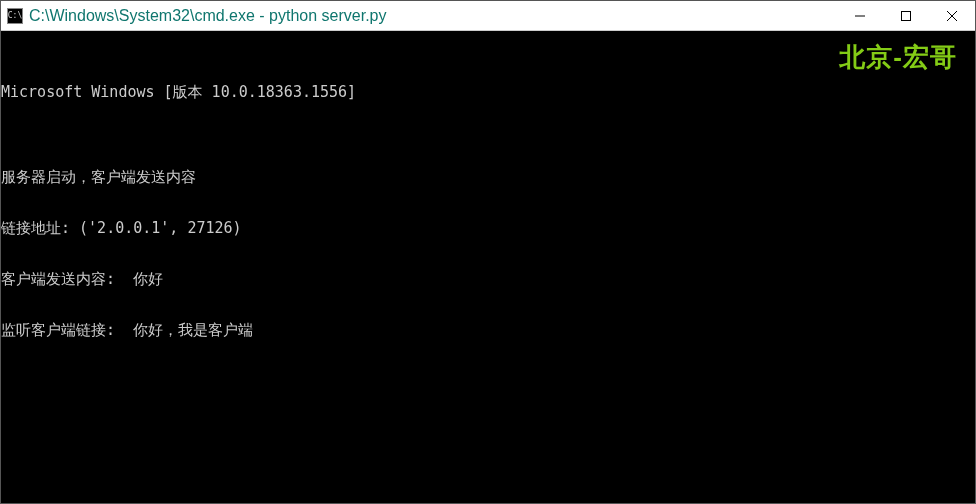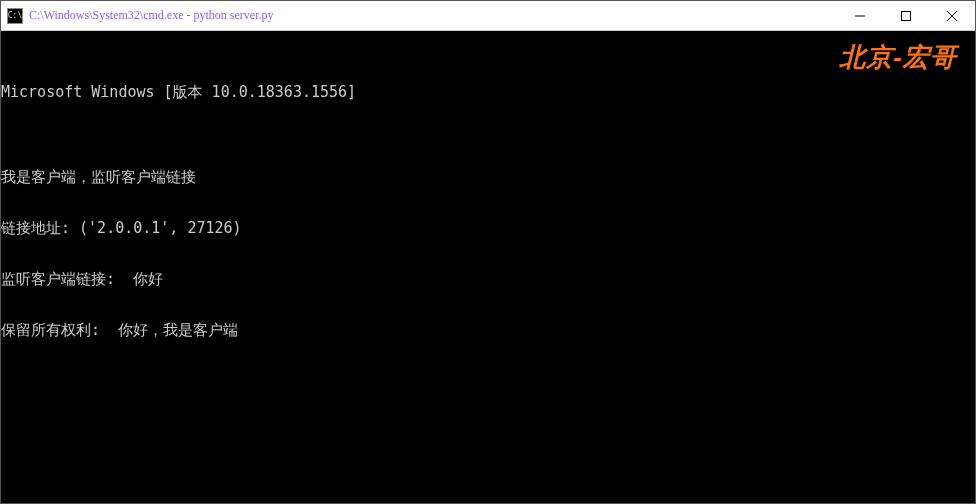--- a/index.html
+++ b/index.html
@@ -28,23 +28,23 @@
       justify-content: center;
       background: #000;
       border: 1px solid #888;
     }
     .titlebar-icon-inner {
       color: #ccc;
       font-size: 8px;
       font-family: Consolas, monospace;
     }
     .titlebar-text {
-      font-family: Liberation Serif, serif;
-      font-size: 12px;
-      color: #8b5cf6;
+      font-family: Liberation Sans, sans-serif;
+      font-size: 16px;
+      color: #0f766e;
       flex: 1;
     }
     .window-controls {
       display: flex;
       height: 100%;
     }
     .window-btn {
       width: 46px;
       height: 100%;
       display: flex;
@@ -61,26 +61,25 @@
       line-height: 17px;
       color: #ccc;
       font-family: 'NSimSun', 'SimSun', Consolas, monospace;
       white-space: pre;
     }
     .line { white-space: pre; }
     .watermark {
       position: absolute;
       top: 18px;
       right: 18px;
-      color: #f97316;
+      color: #84cc16;
       font-family: 'Microsoft YaHei', 'SimHei', sans-serif;
       font-size: 26px;
       font-weight: bold;
       letter-spacing: 1px;
-      font-style: italic;
     }
   </style>
 </head>
 <body>
 
 <div class="titlebar">
   <div class="titlebar-icon">
     <span class="titlebar-icon-inner">C:\</span>
   </div>
   <div class="titlebar-text">C:\Windows\System32\cmd.exe - python  server.py</div>
@@ -101,18 +100,18 @@
           <line x1="10" y1="0" x2="0" y2="10" stroke-width="1"></line>
         </svg>
     </div>
   </div>
 </div>
 
 <div class="terminal">
   <div class="watermark">北京-宏哥</div>
   <div class="line">Microsoft Windows [版本 10.0.18363.1556]</div>
   <div class="line"></div>
-  <div class="line">我是客户端，监听客户端链接</div>
+  <div class="line">服务器启动，客户端发送内容</div>
   <div class="line">链接地址: ('2.0.0.1', 27126)</div>
-  <div class="line">监听客户端链接:  你好</div>
-  <div class="line">保留所有权利:  你好，我是客户端</div>
+  <div class="line">客户端发送内容:  你好</div>
+  <div class="line">监听客户端链接:  你好，我是客户端</div>
   
 </div>
 
 </body></html>

